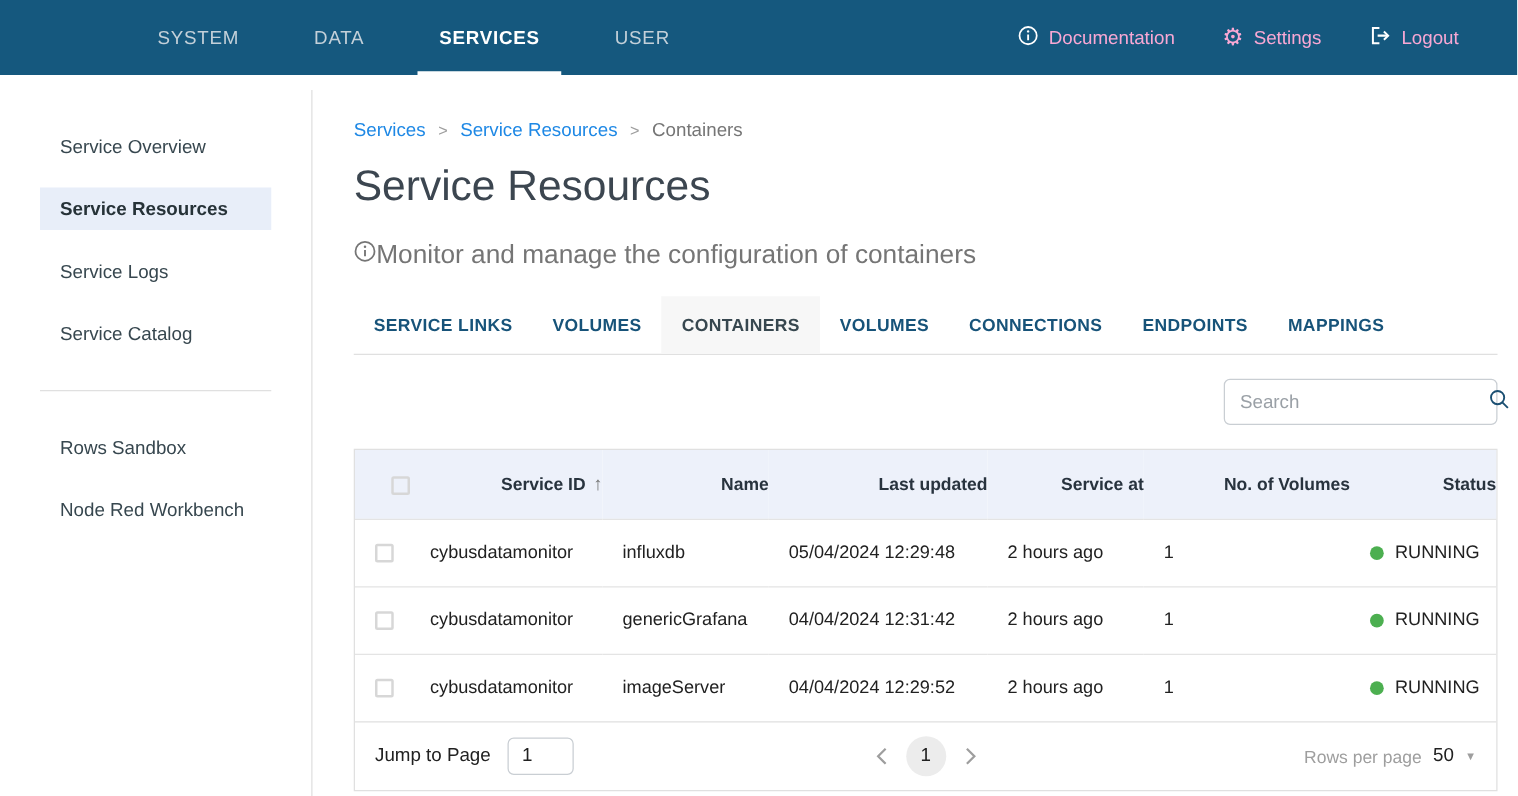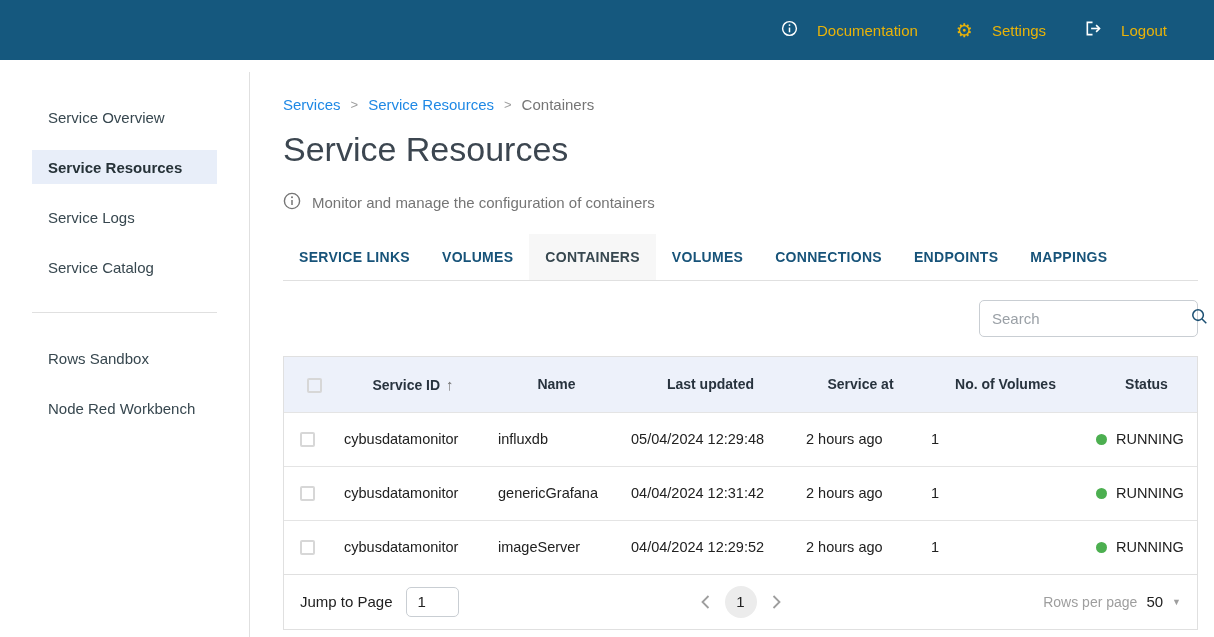--- a/index.html
+++ b/index.html
@@ -8,55 +8,55 @@
 
   
   .navbar { height: 60px; background: #15587e; display: flex; align-items: center; color: #fff; }
   .brand { display: flex; align-items: center; gap: 10px; margin-left: 40px; cursor: pointer; }
   .brand-text { font-family: "DejaVu Serif", serif; font-size: 26px; font-weight: 500; color: #fff; letter-spacing: 0.5px; }
   .nav-items { display: flex; margin-left: 96px; height: 60px; }
   .nav-item { display: flex; align-items: center; padding: 0 30px; height: 60px; font-size: 15px; letter-spacing: 0.6px; color: #c3d0d9; cursor: pointer; position: relative; }
   .nav-item.active { color: #fff; font-weight: bold; }
   .nav-item.active::after { content: ""; position: absolute; left: 13px; right: 13px; bottom: 0; height: 3px; background: #fff; }
   .nav-actions { margin-left: auto; margin-right: 47px; display: flex; align-items: center; gap: 38px; }
-  .nav-action { display: flex; align-items: center; gap: 19px; font-size: 15px; color: #eab308; cursor: pointer; }
+  .nav-action { display: flex; align-items: center; gap: 8px; font-size: 15px; color: #f9a8d4; cursor: pointer; }
   .gear-glyph { font-size: 19px; line-height: 1; }
 
   
   .sidebar { position: absolute; top: 72px; left: 0; width: 250px; height: 577px; background: #fff; border-right: 1px solid #e0e0e0; padding-top: 20px; }
   .side-item { height: 50px; display: flex; align-items: center; padding-left: 48px; font-size: 15px; color: #37474f; cursor: pointer; }
   .side-item.active { height: 34px; margin: 8px 32px; padding-left: 16px; background: #e8eef9; font-weight: bold; color: #263238; }
   .side-divider { border: none; border-top: 1px solid #e0e0e0; margin: 20px 32px 20px 32px; }
 
   
   .main { position: absolute; top: 60px; left: 250px; width: 964px; height: 577px; padding: 36px 16px 0 33px; }
 
   .breadcrumb { display: flex; align-items: center; gap: 10px; font-size: 15px; }
   .crumb-link { color: #1e88e5; cursor: pointer; }
   .crumb-sep { color: #9e9e9e; font-size: 13px; }
   .crumb-current { color: #757575; }
 
   .page-title { margin-top: 17px; font-size: 34px; font-weight: 400; color: #3c4650; }
 
-  .page-desc { margin-top: 23px; display: flex; align-items: center; gap: 11px; color: #757575; font-size: 15px; }
+  .page-desc { margin-top: 23px; display: flex; align-items: center; color: #757575; font-size: 21px; }
 
   .tabs { margin-top: 21px; display: flex; border-bottom: 1px solid #e0e0e0; }
   .tab { padding: 15px 16px; font-size: 14px; font-weight: bold; letter-spacing: 0.3px; color: #175379; cursor: pointer; }
   .tab.active { color: #37474f; background: #f7f7f7; }
 
   .search-row { margin-top: 19px; display: flex; justify-content: flex-end; }
   .search-box { width: 219px; height: 37px; border: 1px solid #c9ced3; border-radius: 5px; display: flex; align-items: center; padding: 0 12px; }
   .search-box input { border: none; outline: none; flex: 1; font-size: 15px; color: #4d7c0f; font-family: "Liberation Sans", sans-serif; }
   .search-box input::placeholder { color: #9aa0a6; }
 
   
   .table-card { margin-top: 19px; border: 1px solid #e0e0e0; }
   table { width: 100%; border-collapse: collapse; table-layout: fixed; }
   thead tr { background: #edf1fa; height: 55px; }
-  th { text-align: center; font-size: 14px; font-weight: bold; color: #28333e; padding-left: 16px; margin-top: 48px; }
+  th { text-align: right; font-size: 14px; font-weight: bold; color: #28333e; padding-left: 16px; margin-top: 48px; }
   tbody tr { height: 53px; border-top: 1px solid #e4e4e4; }
   td { font-size: 14.5px; color: #212121; padding-left: 16px; }
   .cb { display: inline-block; width: 15px; height: 15px; border: 2px solid #d7d7d7; border-radius: 2px; cursor: pointer; vertical-align: middle; }
   .sort-arrow { color: #757575; font-size: 15px; font-weight: normal; margin-left: 6px; }
   .status-cell { display: flex; align-items: center; gap: 9px; height: 53px; }
   .status-dot { width: 11px; height: 11px; border-radius: 50%; background: #4caf50; }
 
   
   .table-footer { height: 55px; border-top: 1px solid #e0e0e0; display: flex; align-items: center; padding: 0 16px; position: relative; }
   .jump-label { font-size: 15px; color: #212121; }
@@ -68,20 +68,26 @@
   .rpp-label { font-size: 14px; color: #9e9e9e; }
   .rpp-value { font-size: 15px; color: #212121; cursor: pointer; }
   .rpp-caret { font-size: 9px; color: #9e9e9e; cursor: pointer; }
 </style>
 </head>
 <body>
 
 <div class="screen">
 
   <div class="navbar">
+    <div class="nav-items">
+      <div class="nav-item">SYSTEM</div>
+      <div class="nav-item">DATA</div>
+      <div class="nav-item active">SERVICES</div>
+      <div class="nav-item">USER</div>
+    </div>
     <div class="nav-actions">
       <div class="nav-action">
         <span>
           <svg width="17" height="17" viewBox="0 0 18 18">
               <circle cx="9" cy="9" r="7.3" stroke="#fff" stroke-width="1.5" fill="none"></circle>
               <line x1="9" y1="8" x2="9" y2="13" stroke="#fff" stroke-width="1.6"></line>
               <circle cx="9" cy="5.4" r="1" fill="#fff"></circle>
             </svg>
         </span>
         <span>Documentation</span>

